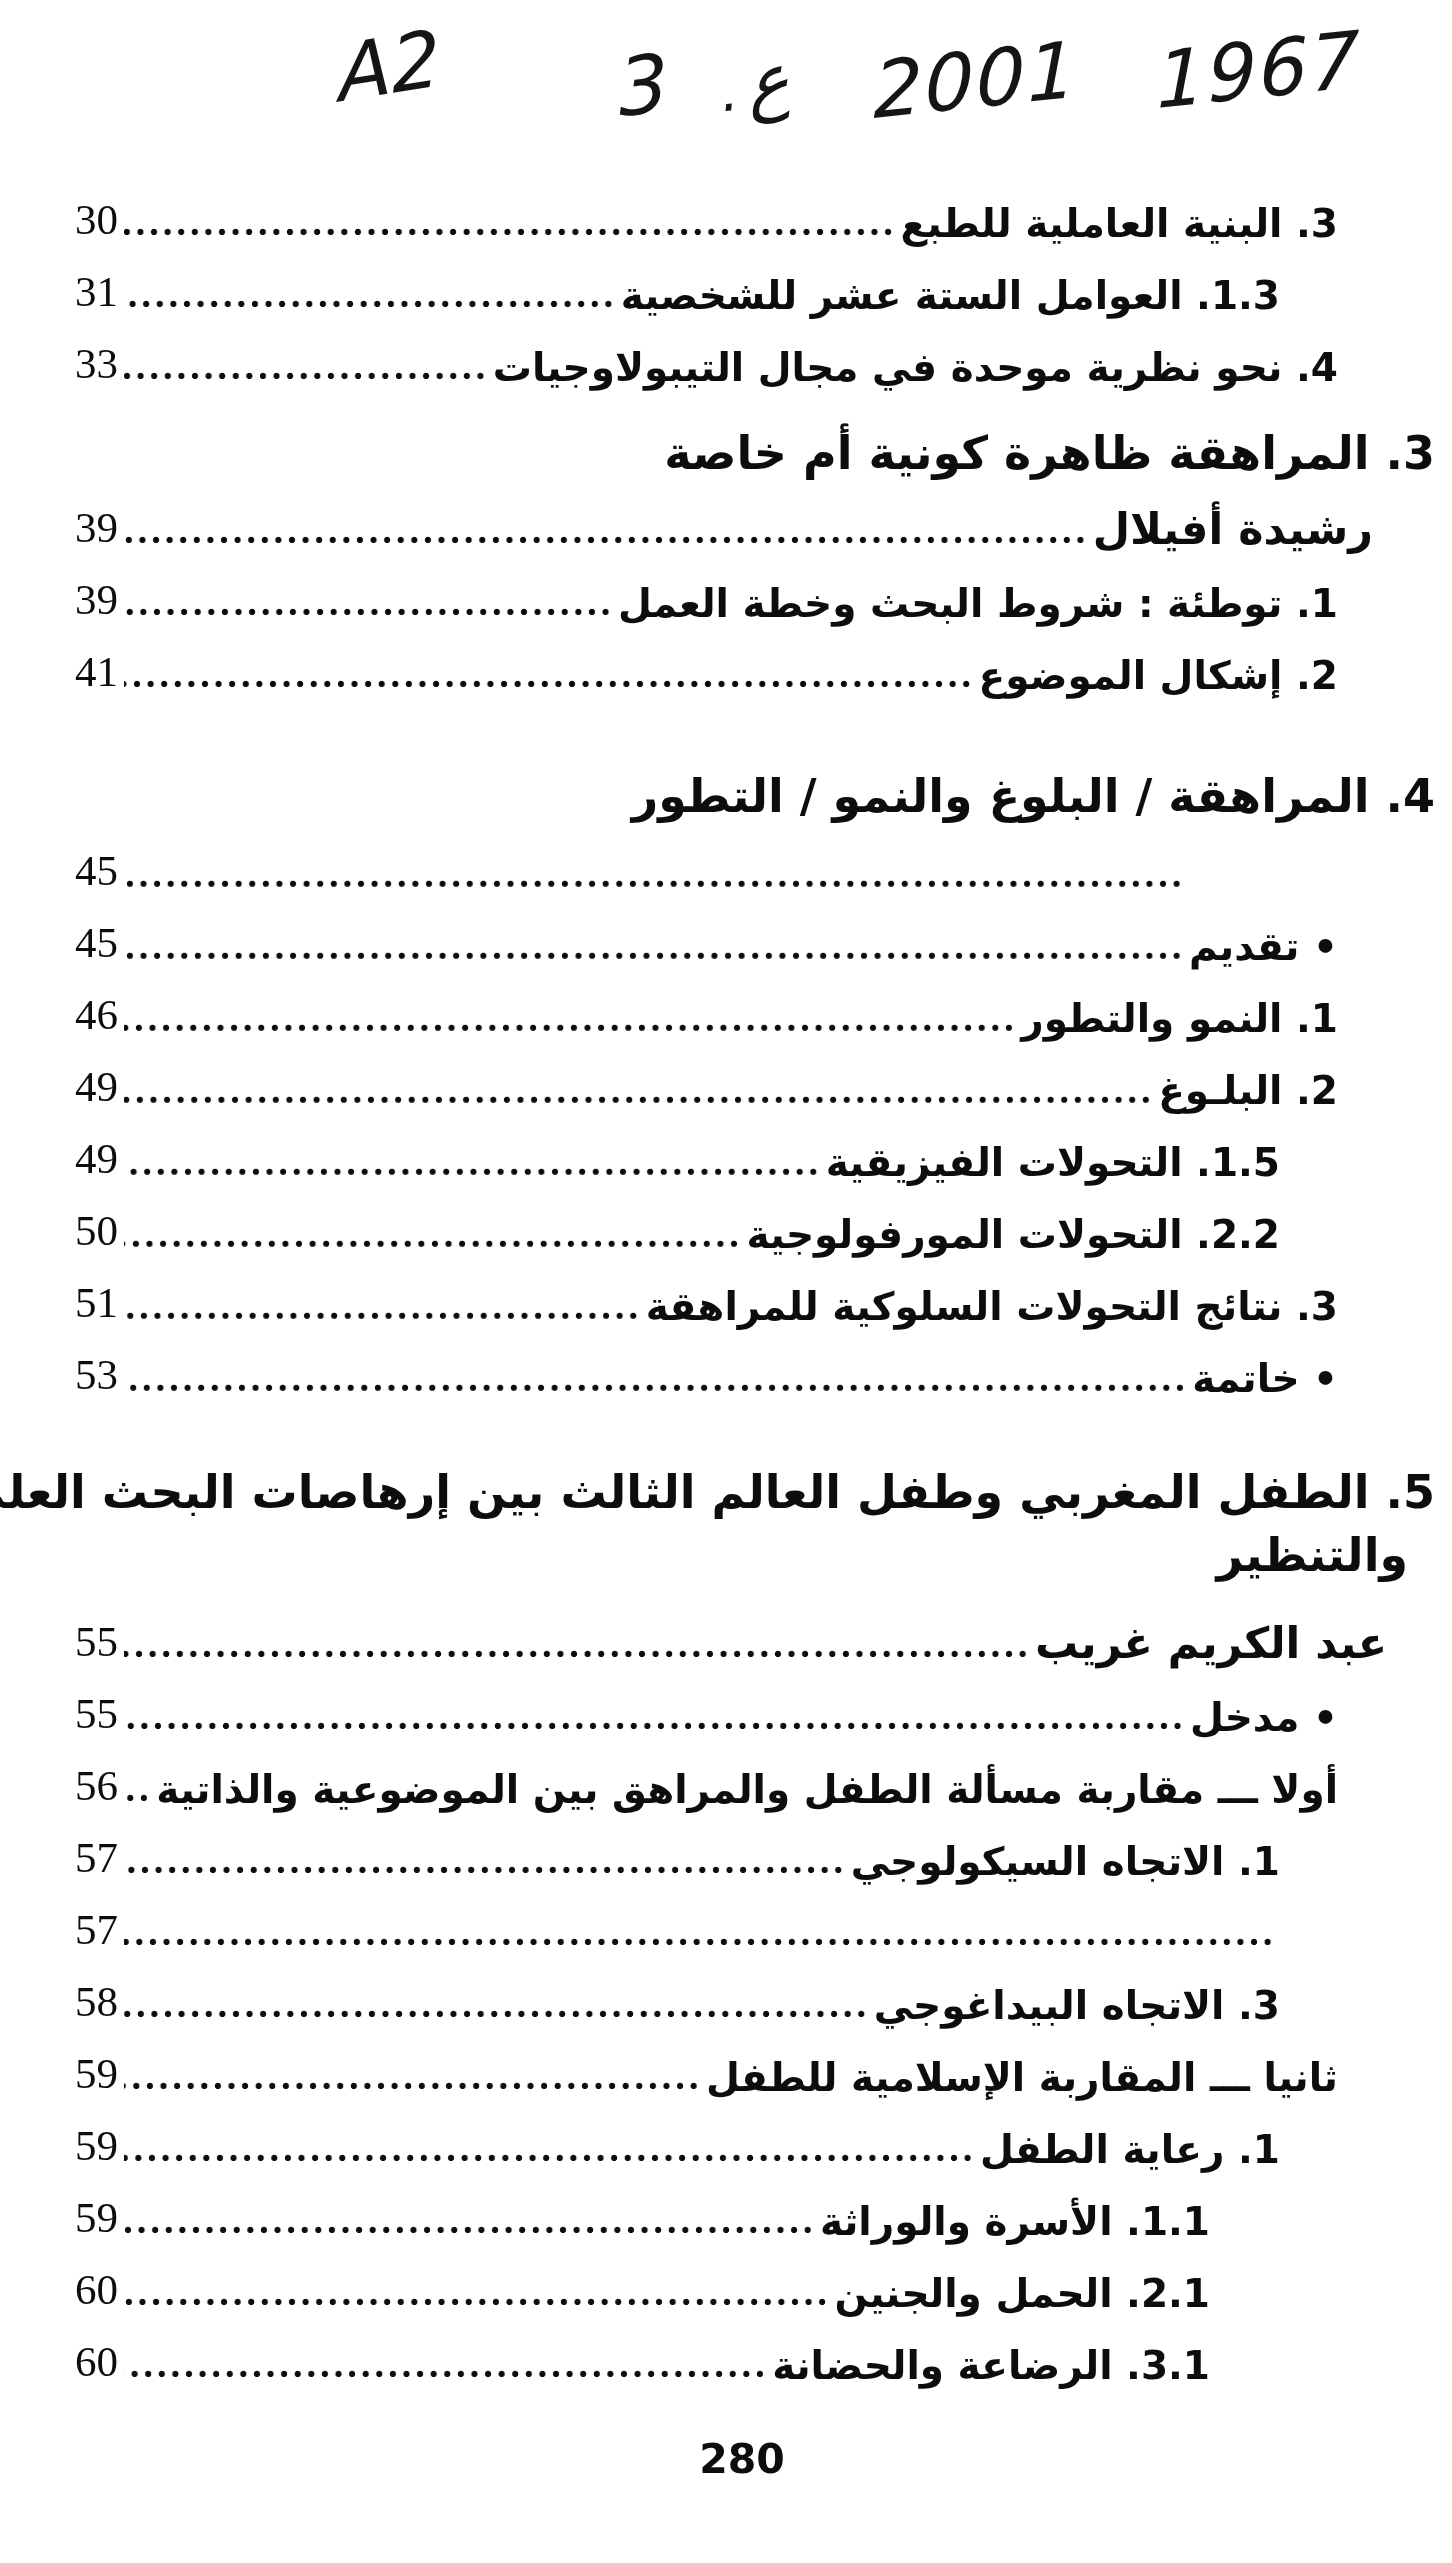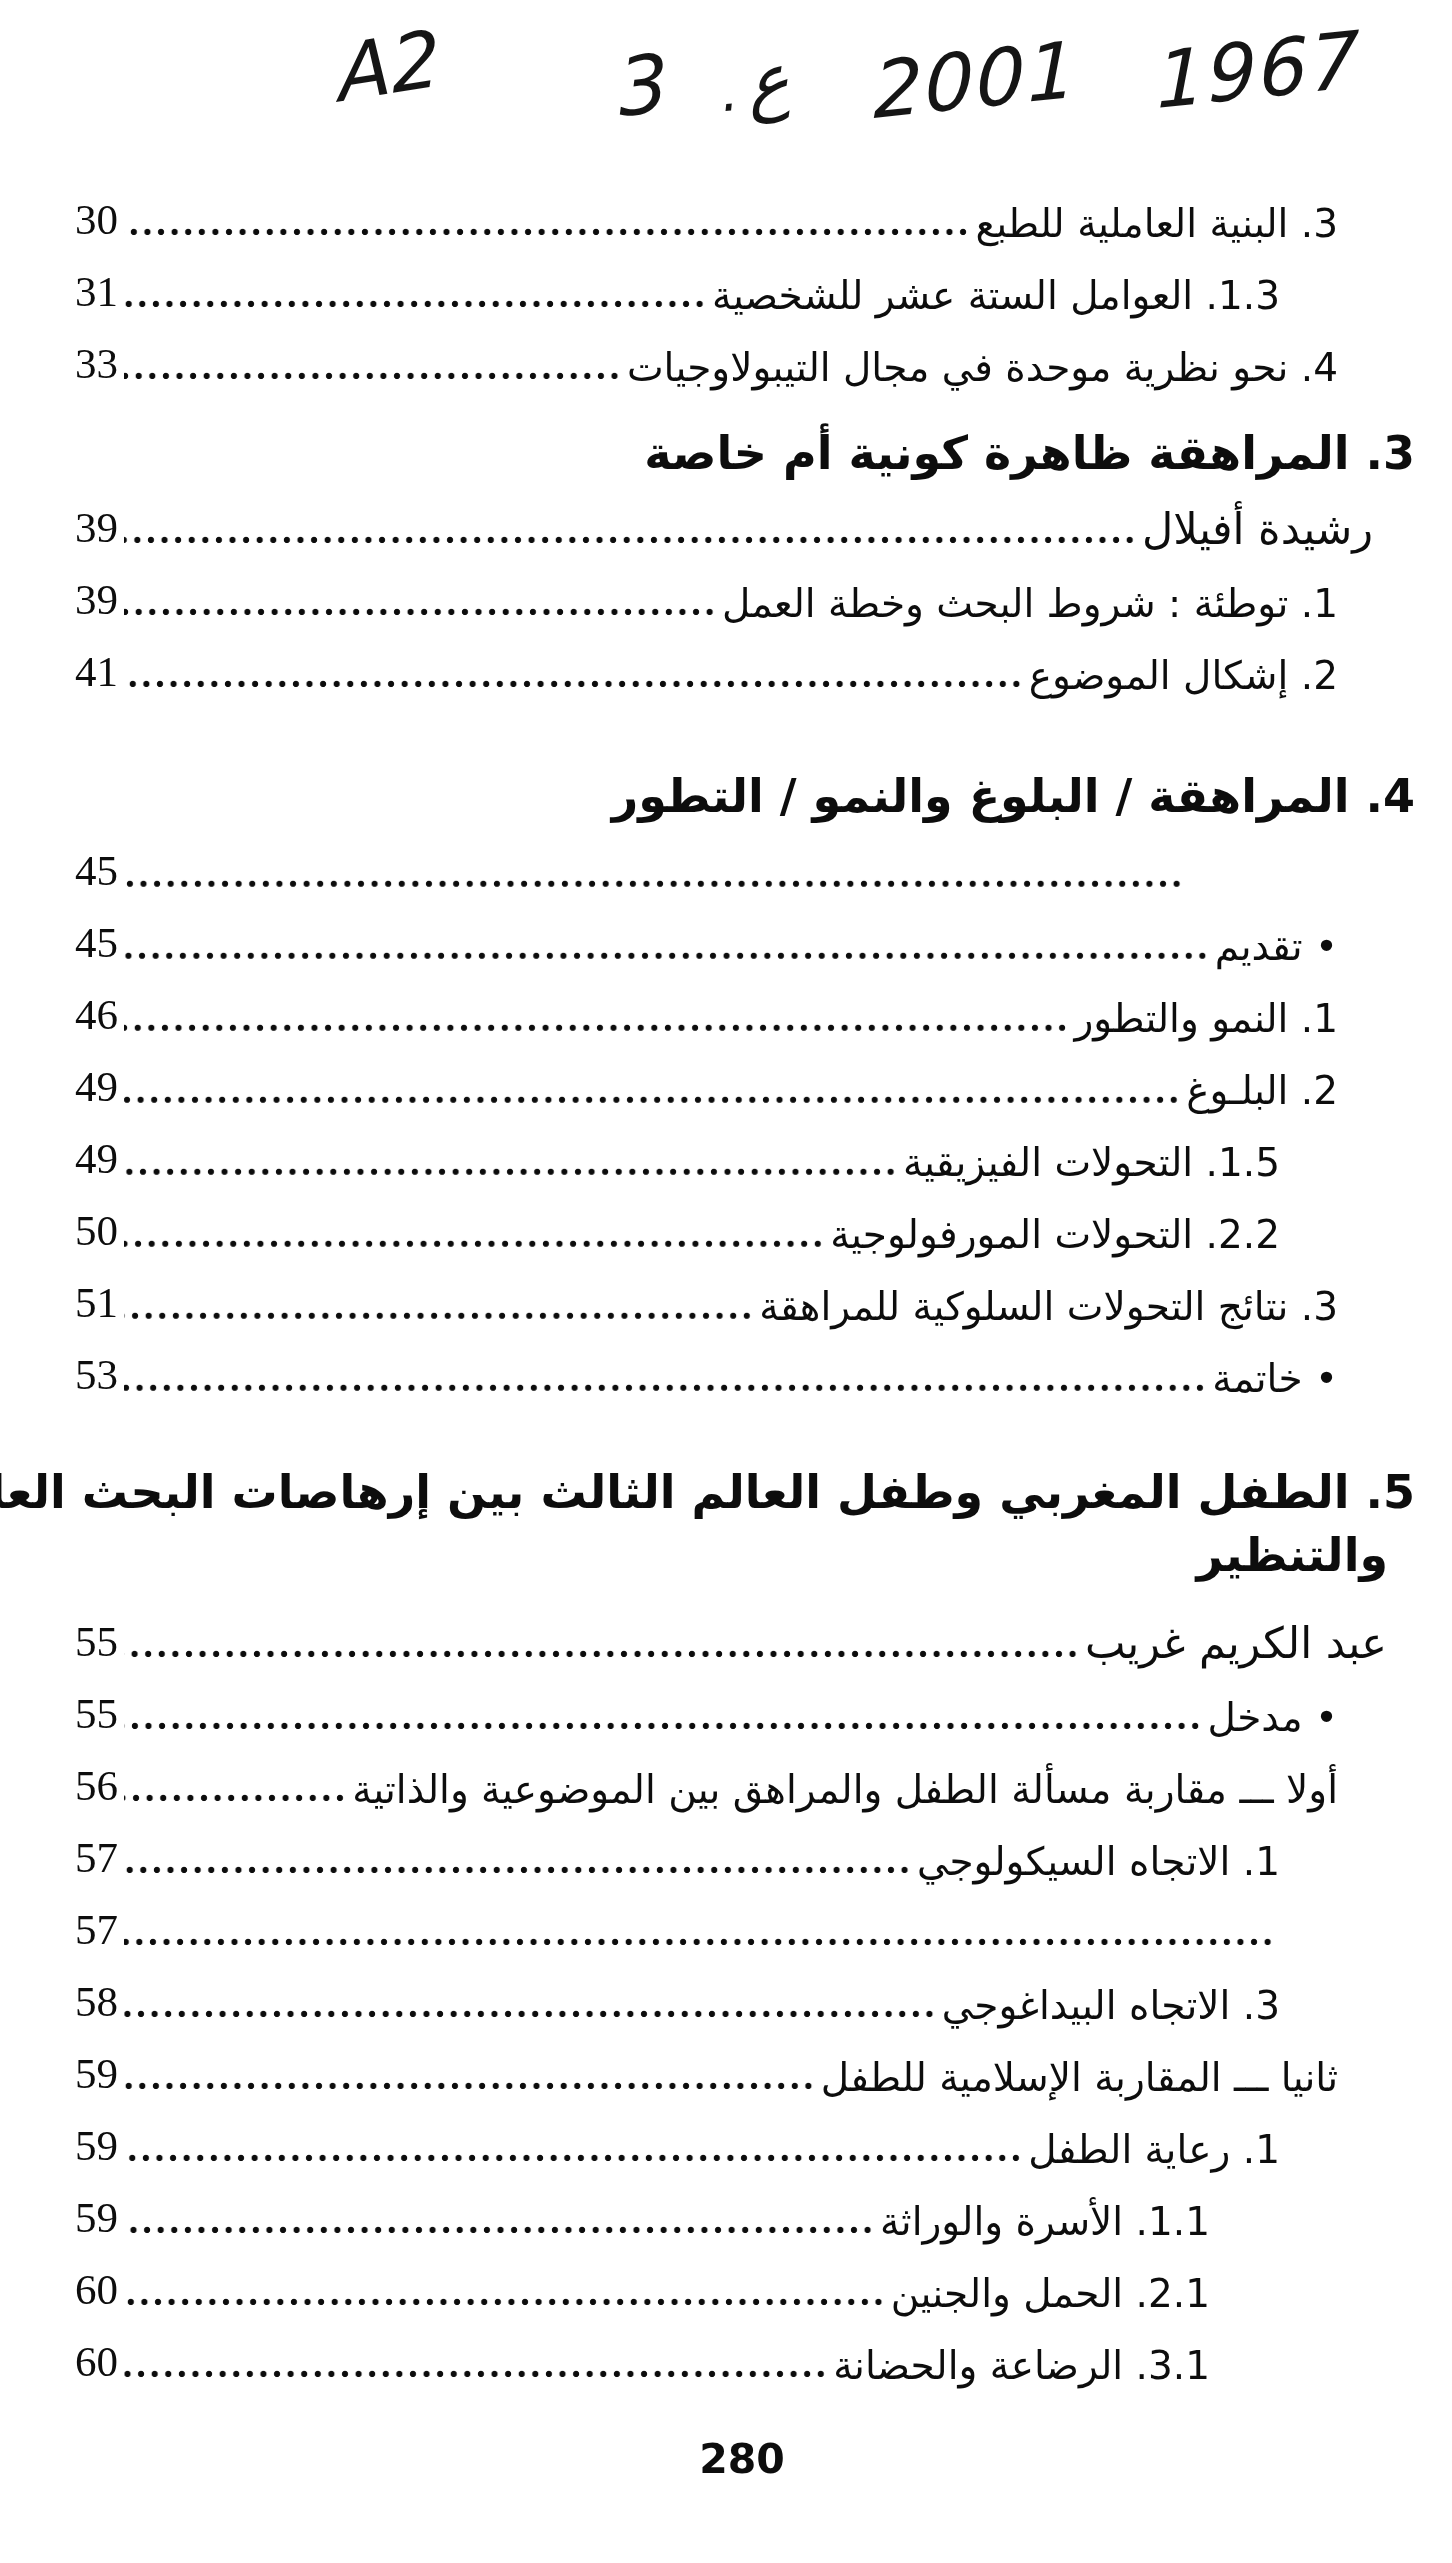--- a/index.html
+++ b/index.html
@@ -20,21 +20,21 @@
   .hand-letter{left:746px;top:39px;font-size:72px;transform:rotate(-10deg) skewX(-4deg);}
   .hand-yeara {left:873px;top:35px;font-size:78px;letter-spacing:1.9px;transform:rotate(-6deg) skewX(-6deg);}
   .hand-yearb {left:1156px;top:25px;font-size:78px;letter-spacing:1.9px;transform:rotate(-6deg) skewX(-6deg);}
   
   .toc{position:absolute;left:0;right:0;top:181px;}
   .row{
     display:flex;direction:rtl;align-items:flex-end;
     height:72px;padding-left:62px;box-sizing:border-box;
   }
   .row .label{
-    flex:none;font-weight:normal;font-size:39px;line-height:1.5;
+    flex:none;font-weight:bold;font-size:39px;line-height:1.5;
     white-space:nowrap;
   }
   .row .leader{
     flex:1 1 auto;height:11.7px;margin:0 5.8px 15.5px 5.8px;
     background-image:radial-gradient(circle at 6.8px 5.8px,#0c0c0c 2.7px,rgba(0,0,0,0) 3.5px);
     background-size:13.6px 11.7px;background-repeat:repeat-x;background-position:right bottom;
   }
   .row .pagenum{
     flex:none;direction:ltr;width:56px;text-align:right;
     font-family:"Liberation Serif",serif;font-size:43px;line-height:1.2;
@@ -42,21 +42,21 @@
   }
   
   .row.lvl1{padding-right:115px;}
   .row.lvl2{padding-right:173px;}
   .row.lvl3{padding-right:243px;}
   .row.author{padding-right:80px;}
   .row.author .label{font-size:43px;}
   .row.author-deep{padding-right:264px;}
   
   .row.heading{
-    height:auto;padding-right:38px;margin:25px 0 3.9px 0;display:block;
+    height:auto;padding-right:18px;margin:25px 0 3.9px 0;display:block;
     direction:rtl;
   }
   .row.heading .hline{
     font-weight:bold;font-size:46px;line-height:1.38;white-space:nowrap;
     text-align:right;
   }
   .row[data-entry-id="h4"]{margin-top:60px;}
   .row[data-entry-id="h5"]{margin-top:52px;}
   .row[data-entry-id="h5"] .hline + .hline{padding-right:27px;white-space:normal;}
   .row[data-entry-id="a-ghrib"]{margin-top:15.5px;padding-right:66px;}

